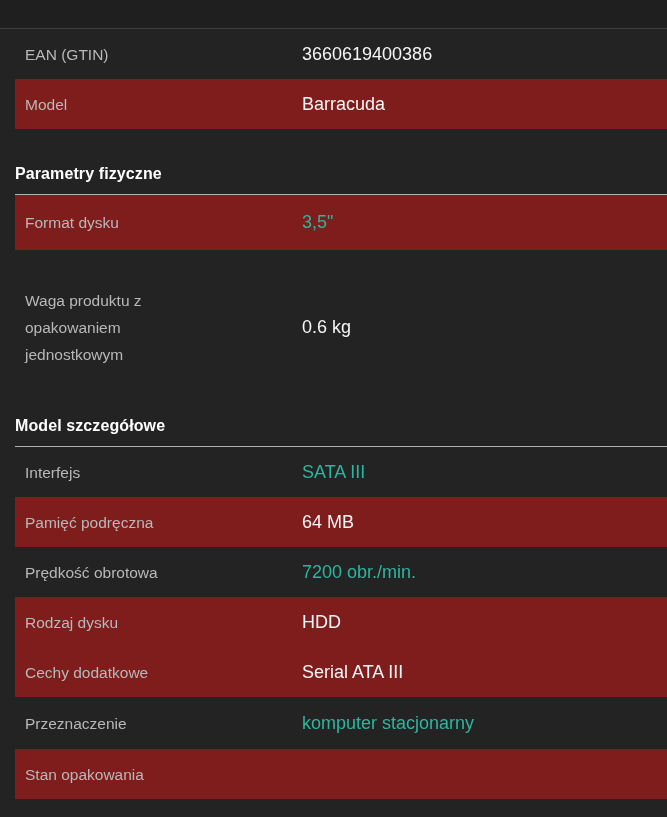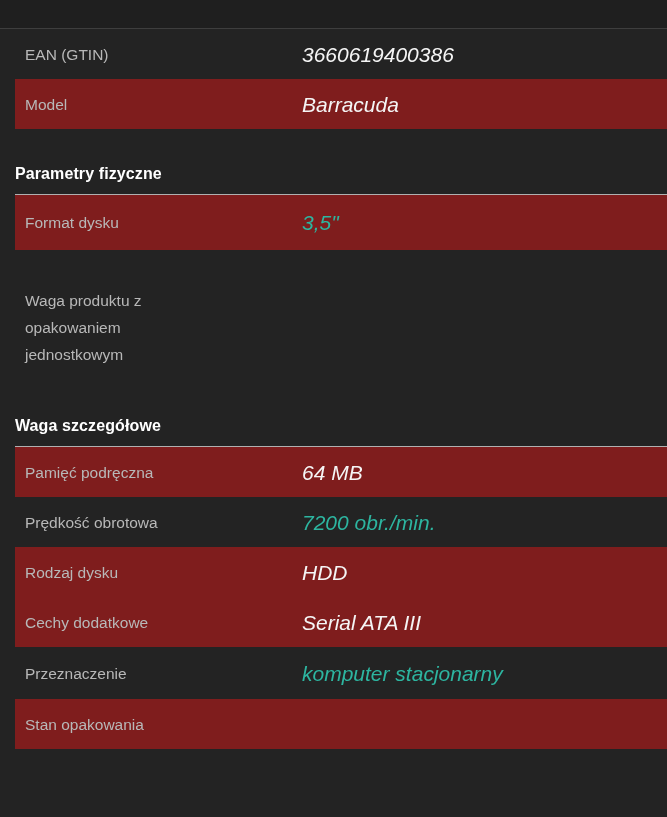--- a/index.html
+++ b/index.html
@@ -35,21 +35,21 @@
   .row.h55{height:55px;justify-content:space-between;}
   .row.h52{height:52px;}
   .row.h107{height:107px;margin-top:24px;}
   .cell-label{
     width:277px;flex:none;
     color:#b8b8b8;font-size:15.5px;line-height:27px;
   }
   .cell-label .wrap{display:block;max-width:190px;}
   .cell-value{
     flex:1;
-    color:#f5f5f5;font-size:21px;line-height:27px;font-style:italic;
+    color:#f5f5f5;font-size:18px;line-height:27px;
   }
   .cell-value.link{color:#2db5a0;cursor:pointer;}
 </style>
 </head>
 <body>
 
 <div class="topbar"></div>
 
 <div class="plain-rows">
   <div class="row">
@@ -71,25 +71,32 @@
   <div class="row dark h55">
     <div class="cell-label">
         <span class="wrap">Format dysku</span>
       </div>
     <div class="cell-value link">3,5"</div>
   </div>
   <div class="row h107">
     <div class="cell-label">
         <span class="wrap">Waga produktu z opakowaniem jednostkowym</span>
       </div>
+    <div class="cell-value">0.6 kg</div>
   </div>
 </div>
 
-<div class="section-header">Waga szczegółowe</div>
+<div class="section-header">Model szczegółowe</div>
 <div class="spec-table">
+  <div class="row">
+    <div class="cell-label">
+        <span class="wrap">Interfejs</span>
+      </div>
+    <div class="cell-value link">SATA III</div>
+  </div>
   <div class="row dark">
     <div class="cell-label">
         <span class="wrap">Pamięć podręczna</span>
       </div>
     <div class="cell-value">64 MB</div>
   </div>
   <div class="row">
     <div class="cell-label">
         <span class="wrap">Prędkość obrotowa</span>
       </div>

